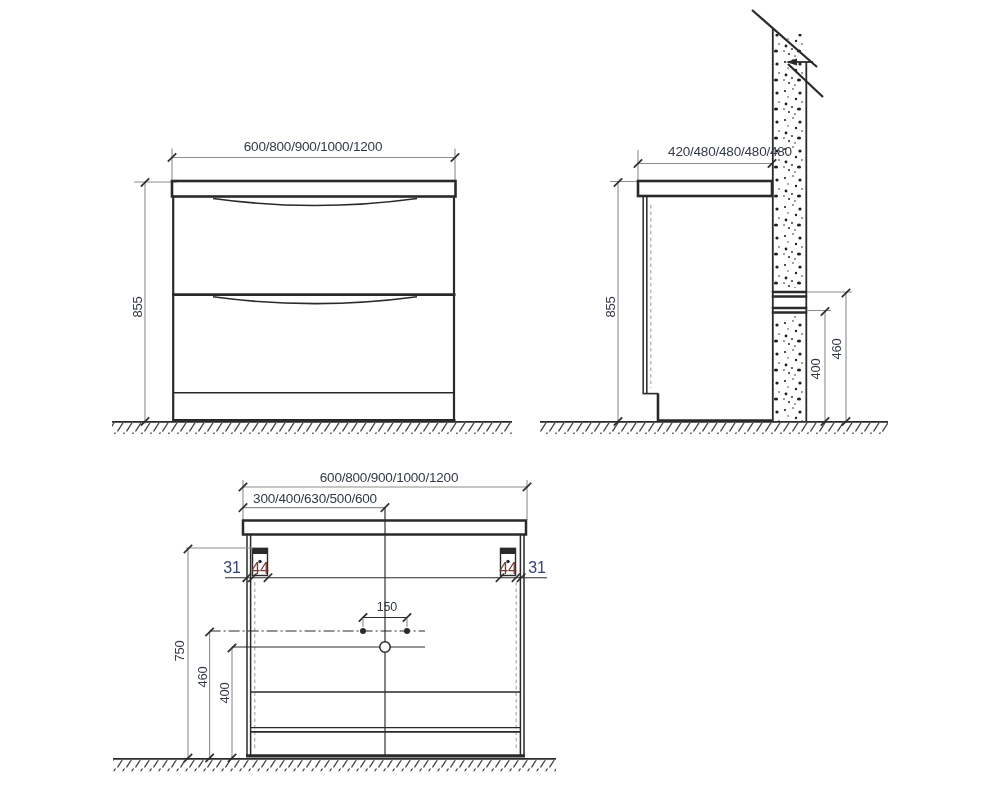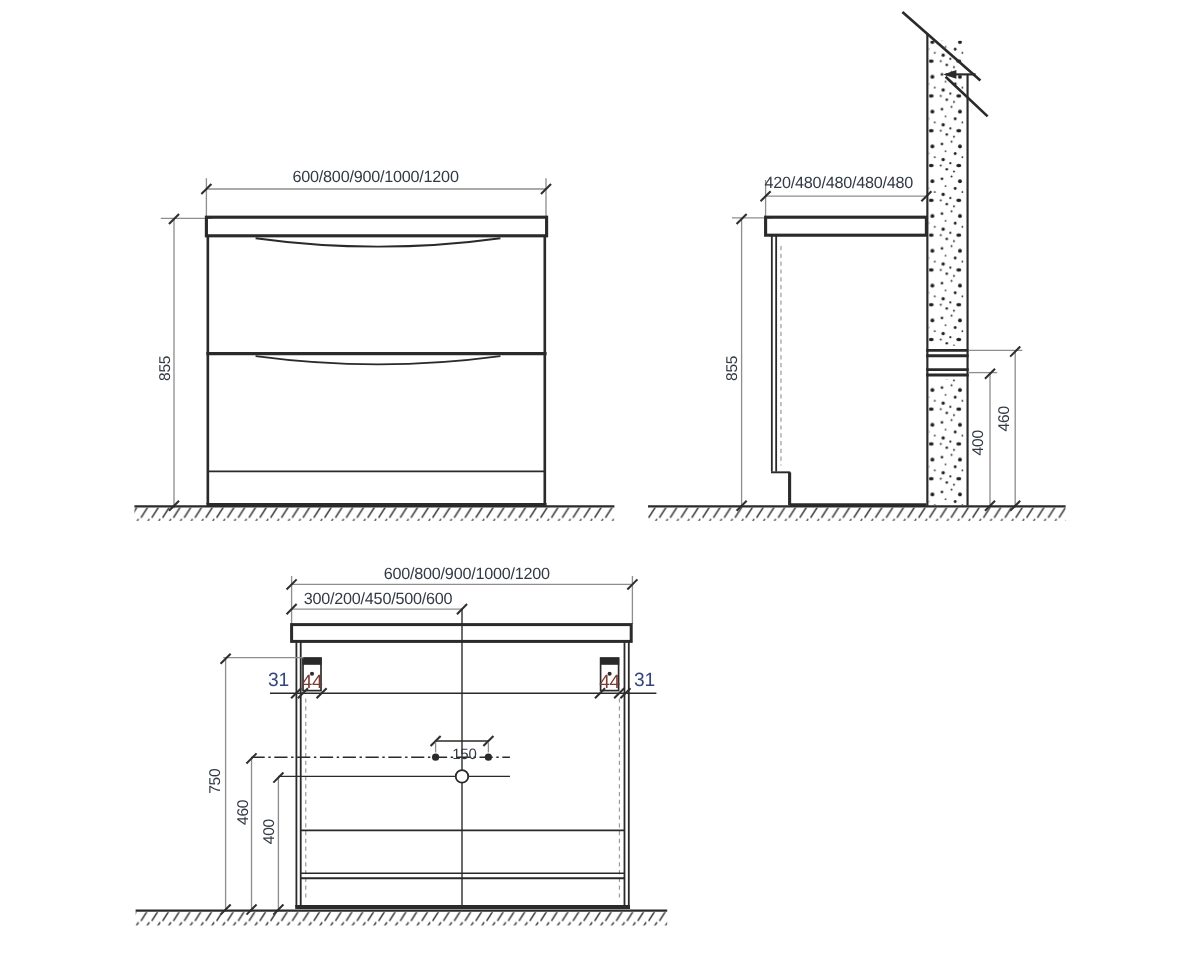--- a/index.html
+++ b/index.html
@@ -221,29 +221,29 @@
     <g>
       <line class="ln" x1="113" y1="758.9" x2="556" y2="758.9" stroke-width="1.8"></line>
       <rect x="113" y="760.2" width="443" height="11" fill="url(#hatch)"></rect>
     </g>
   </g>
 </svg>
 
 <div class="lbl" style="left:313px;top:147px;">600/800/900/1000/1200</div>
 <div class="lbl rot sm" style="left:137px;top:307px;">855</div>
 
-<div class="lbl" style="left:699px;top:152px;">420/480/480/480/480</div>
+<div class="lbl" style="left:730px;top:152px;">420/480/480/480/480</div>
 <div class="lbl rot sm" style="left:610px;top:307px;">855</div>
 <div class="lbl rot sm" style="left:836px;top:349px;">460</div>
 <div class="lbl rot sm" style="left:815px;top:369px;">400</div>
 
 <div class="lbl" style="left:389px;top:478px;">600/800/900/1000/1200</div>
-<div class="lbl" style="left:315px;top:499px;">300/200/450/500/600</div>
+<div class="lbl" style="left:315px;top:499px;">300/400/630/500/600</div>
 <div class="lbl rot sm" style="left:179px;top:651px;">750</div>
 <div class="lbl rot sm" style="left:202px;top:677px;">460</div>
 <div class="lbl rot sm" style="left:224px;top:693px;">400</div>
-<div class="lbl xs" style="left:387px;top:629px;">150</div>
+<div class="lbl xs" style="left:387px;top:607px;">150</div>
 <div class="lbl xxs c31" style="left:232px;top:568px;">31</div>
 <div class="lbl xxs c44" style="left:260px;top:569px;">44</div>
 <div class="lbl xxs c44" style="left:508px;top:569px;">44</div>
 <div class="lbl xxs c31" style="left:537px;top:568px;">31</div>
 
 </div>
 
 </body></html>

